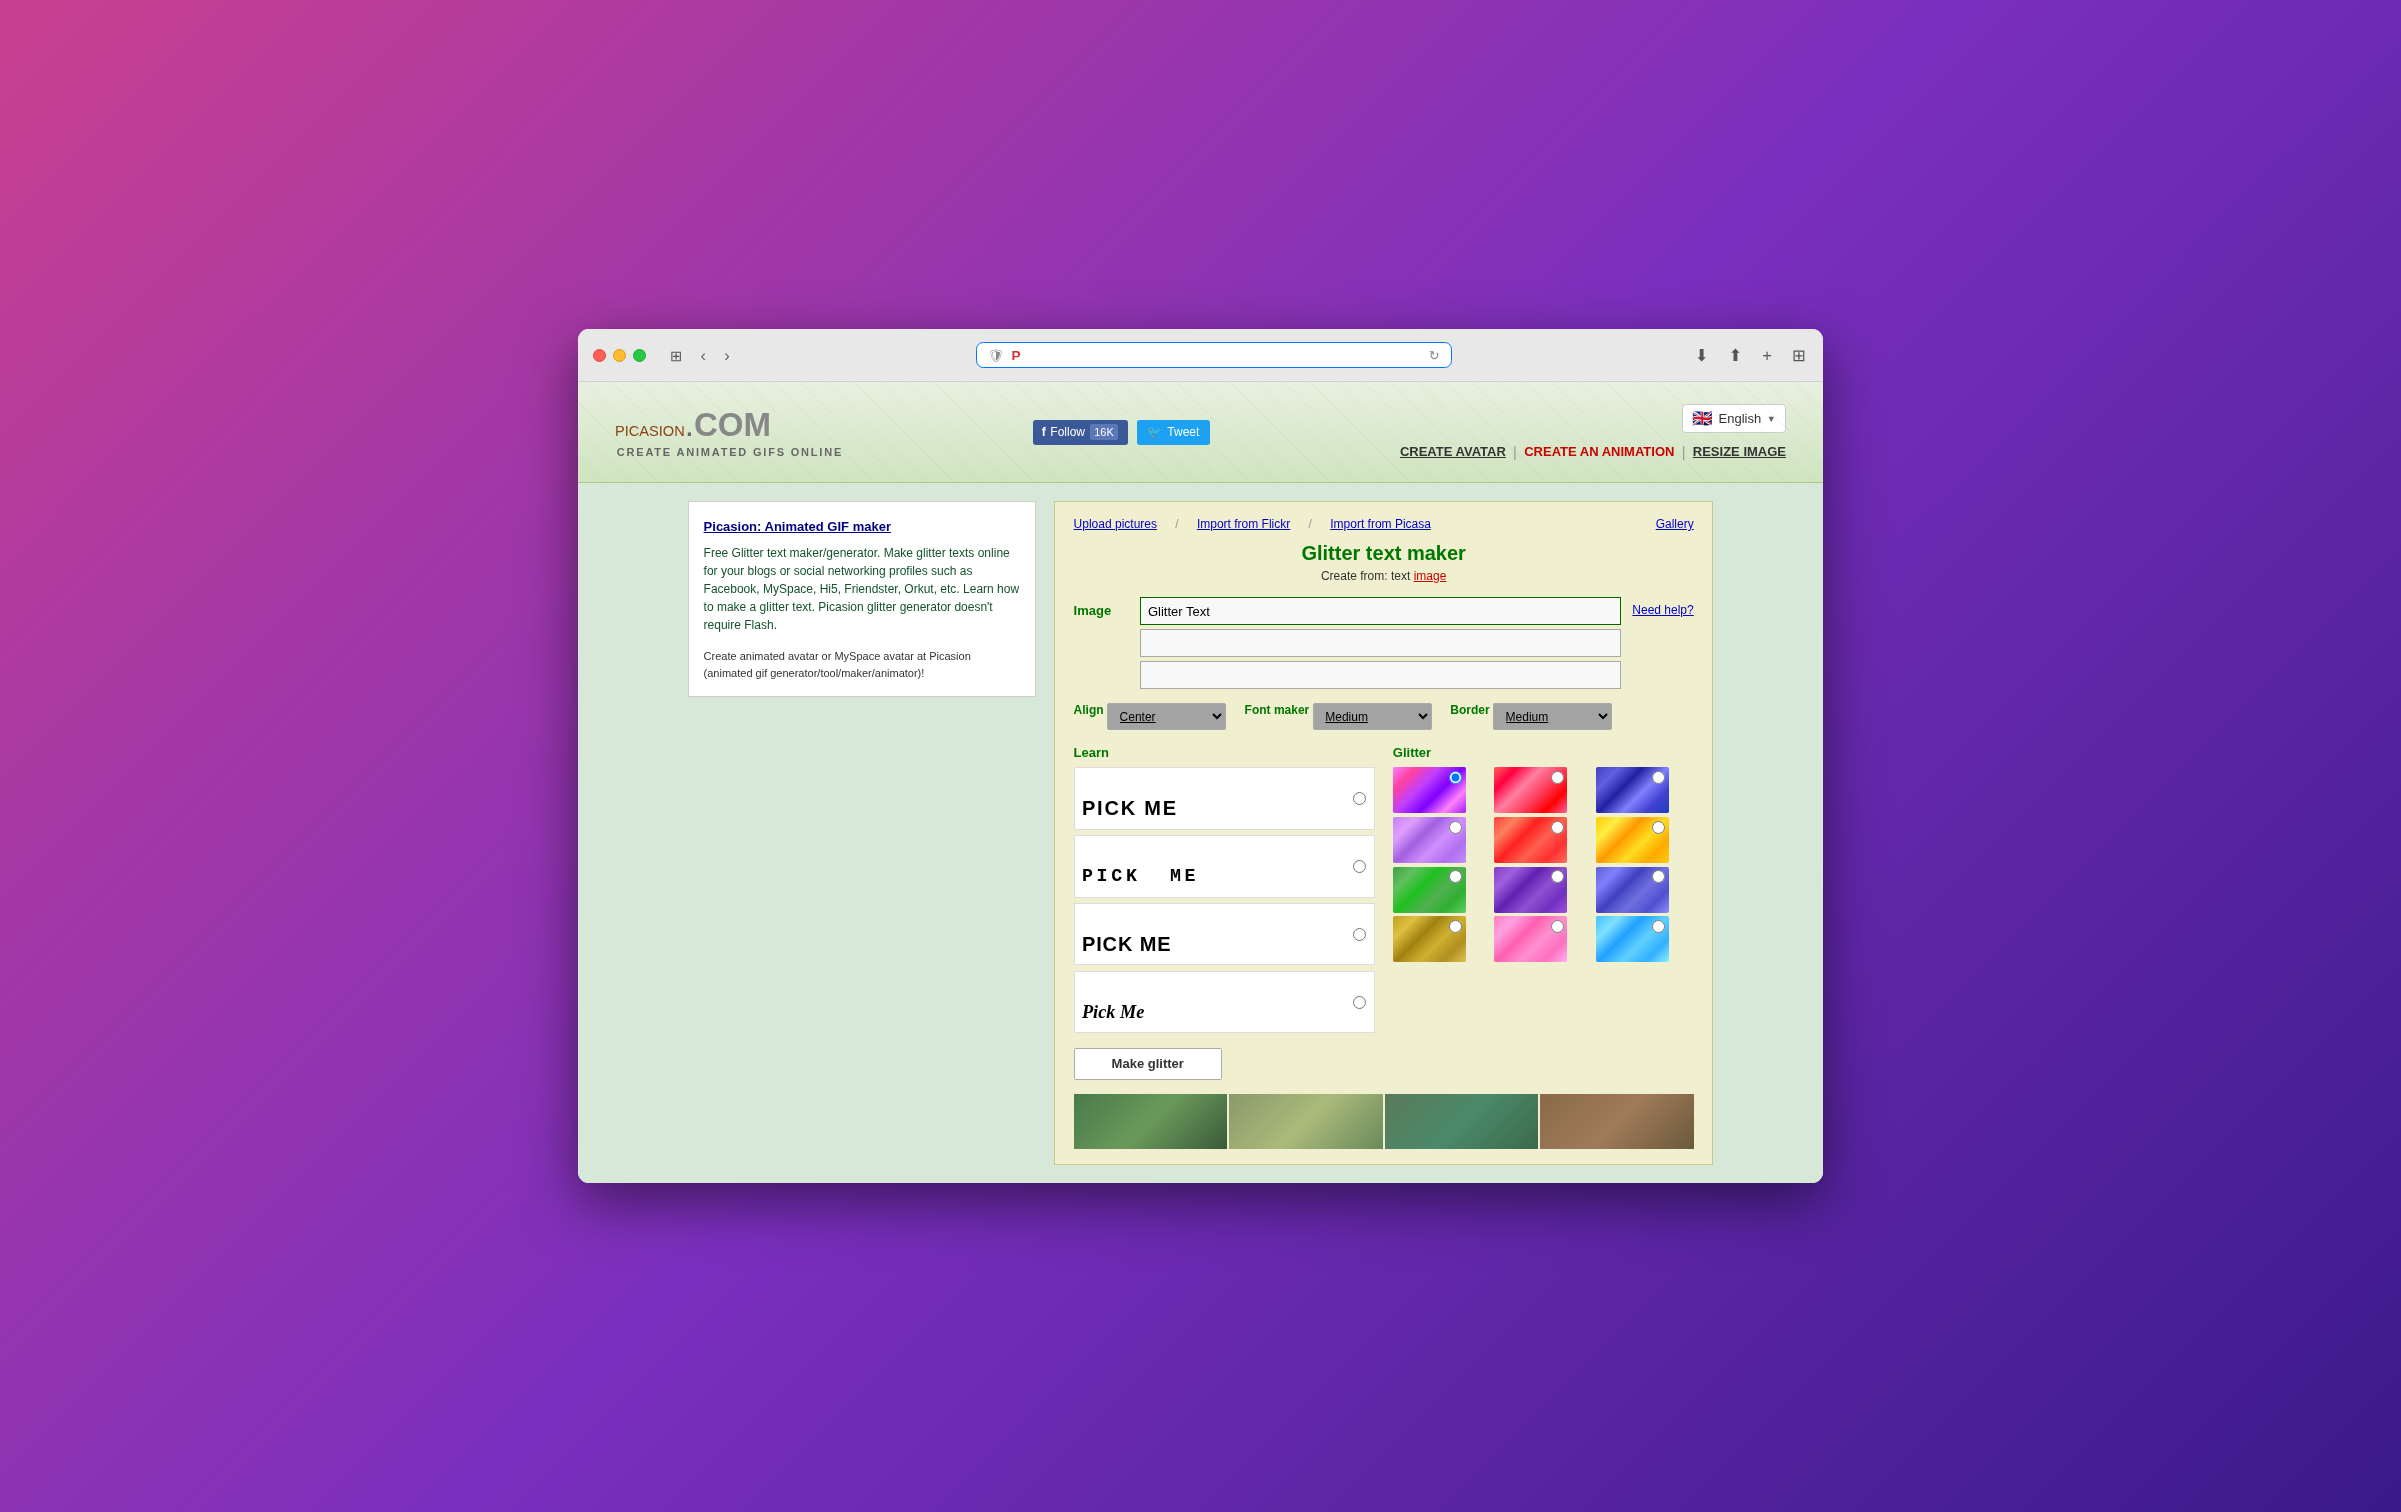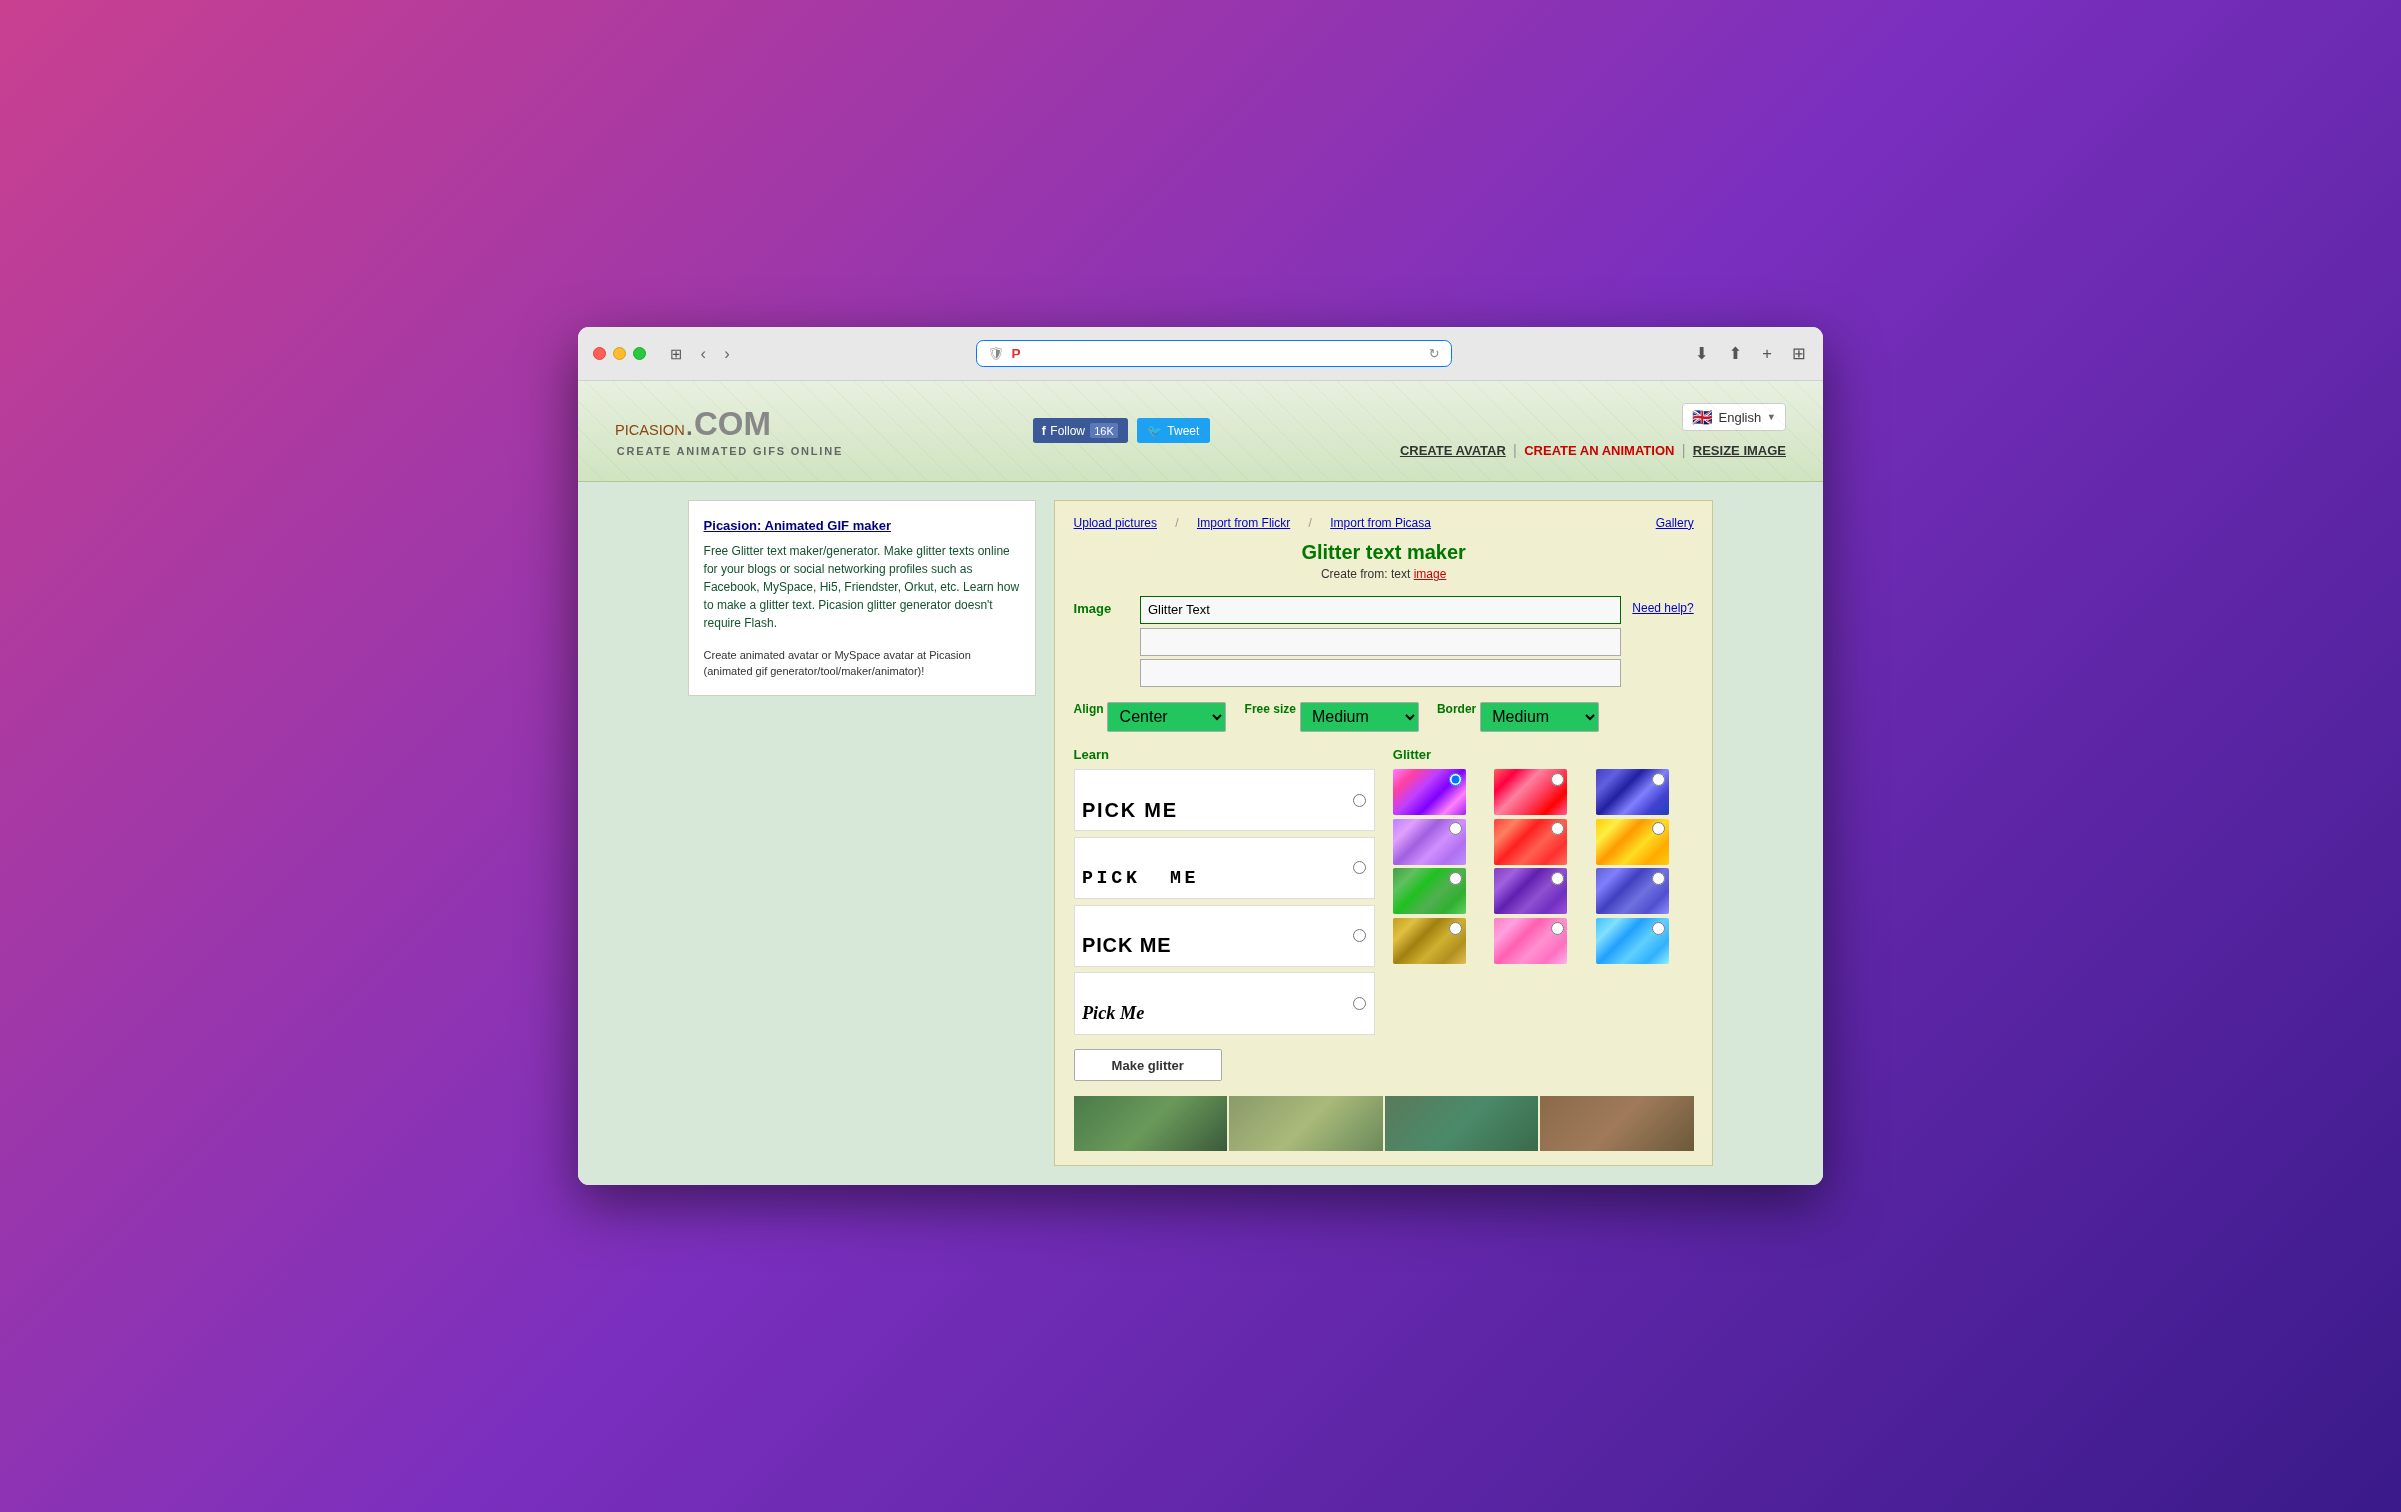--- a/index.html
+++ b/index.html
@@ -371,26 +371,27 @@
       gap: 3.7px;
     }
     .option-label {
       font-size: 12px;
       font-weight: bold;
       color: #007700;
     }
     .option-select {
       padding: 4.6px 7.3px;
       border: 0.9px solid #aaa;
-      background: #22c55e;
-      font-size: 16px;
+      background: #a3a3a3;
+      font-size: 12px;
       cursor: pointer;
       border-radius: 1.8px;
       min-width: 119px;
       appearance: auto;
+      text-decoration: underline;
     }
 
     
     .font-glitter-row {
       display: flex;
       gap: 18.3px;
       margin-bottom: 14.6px;
     }
     .font-section, .glitter-section {
       flex: 1;
@@ -624,21 +625,21 @@
         <div class="options-row">
           <div class="option-group">
             <span class="option-label">Align</span>
             <select class="option-select">
               <option>Center</option>
               <option>Left</option>
               <option>Right</option>
             </select>
           </div>
           <div class="option-group">
-            <span class="option-label">Free size</span>
+            <span class="option-label">Font maker</span>
             <select class="option-select">
               <option>Small</option>
               <option selected="">Medium</option>
               <option>Large</option>
             </select>
           </div>
           <div class="option-group">
             <span class="option-label">Border</span>
             <select class="option-select">
               <option>None</option>

